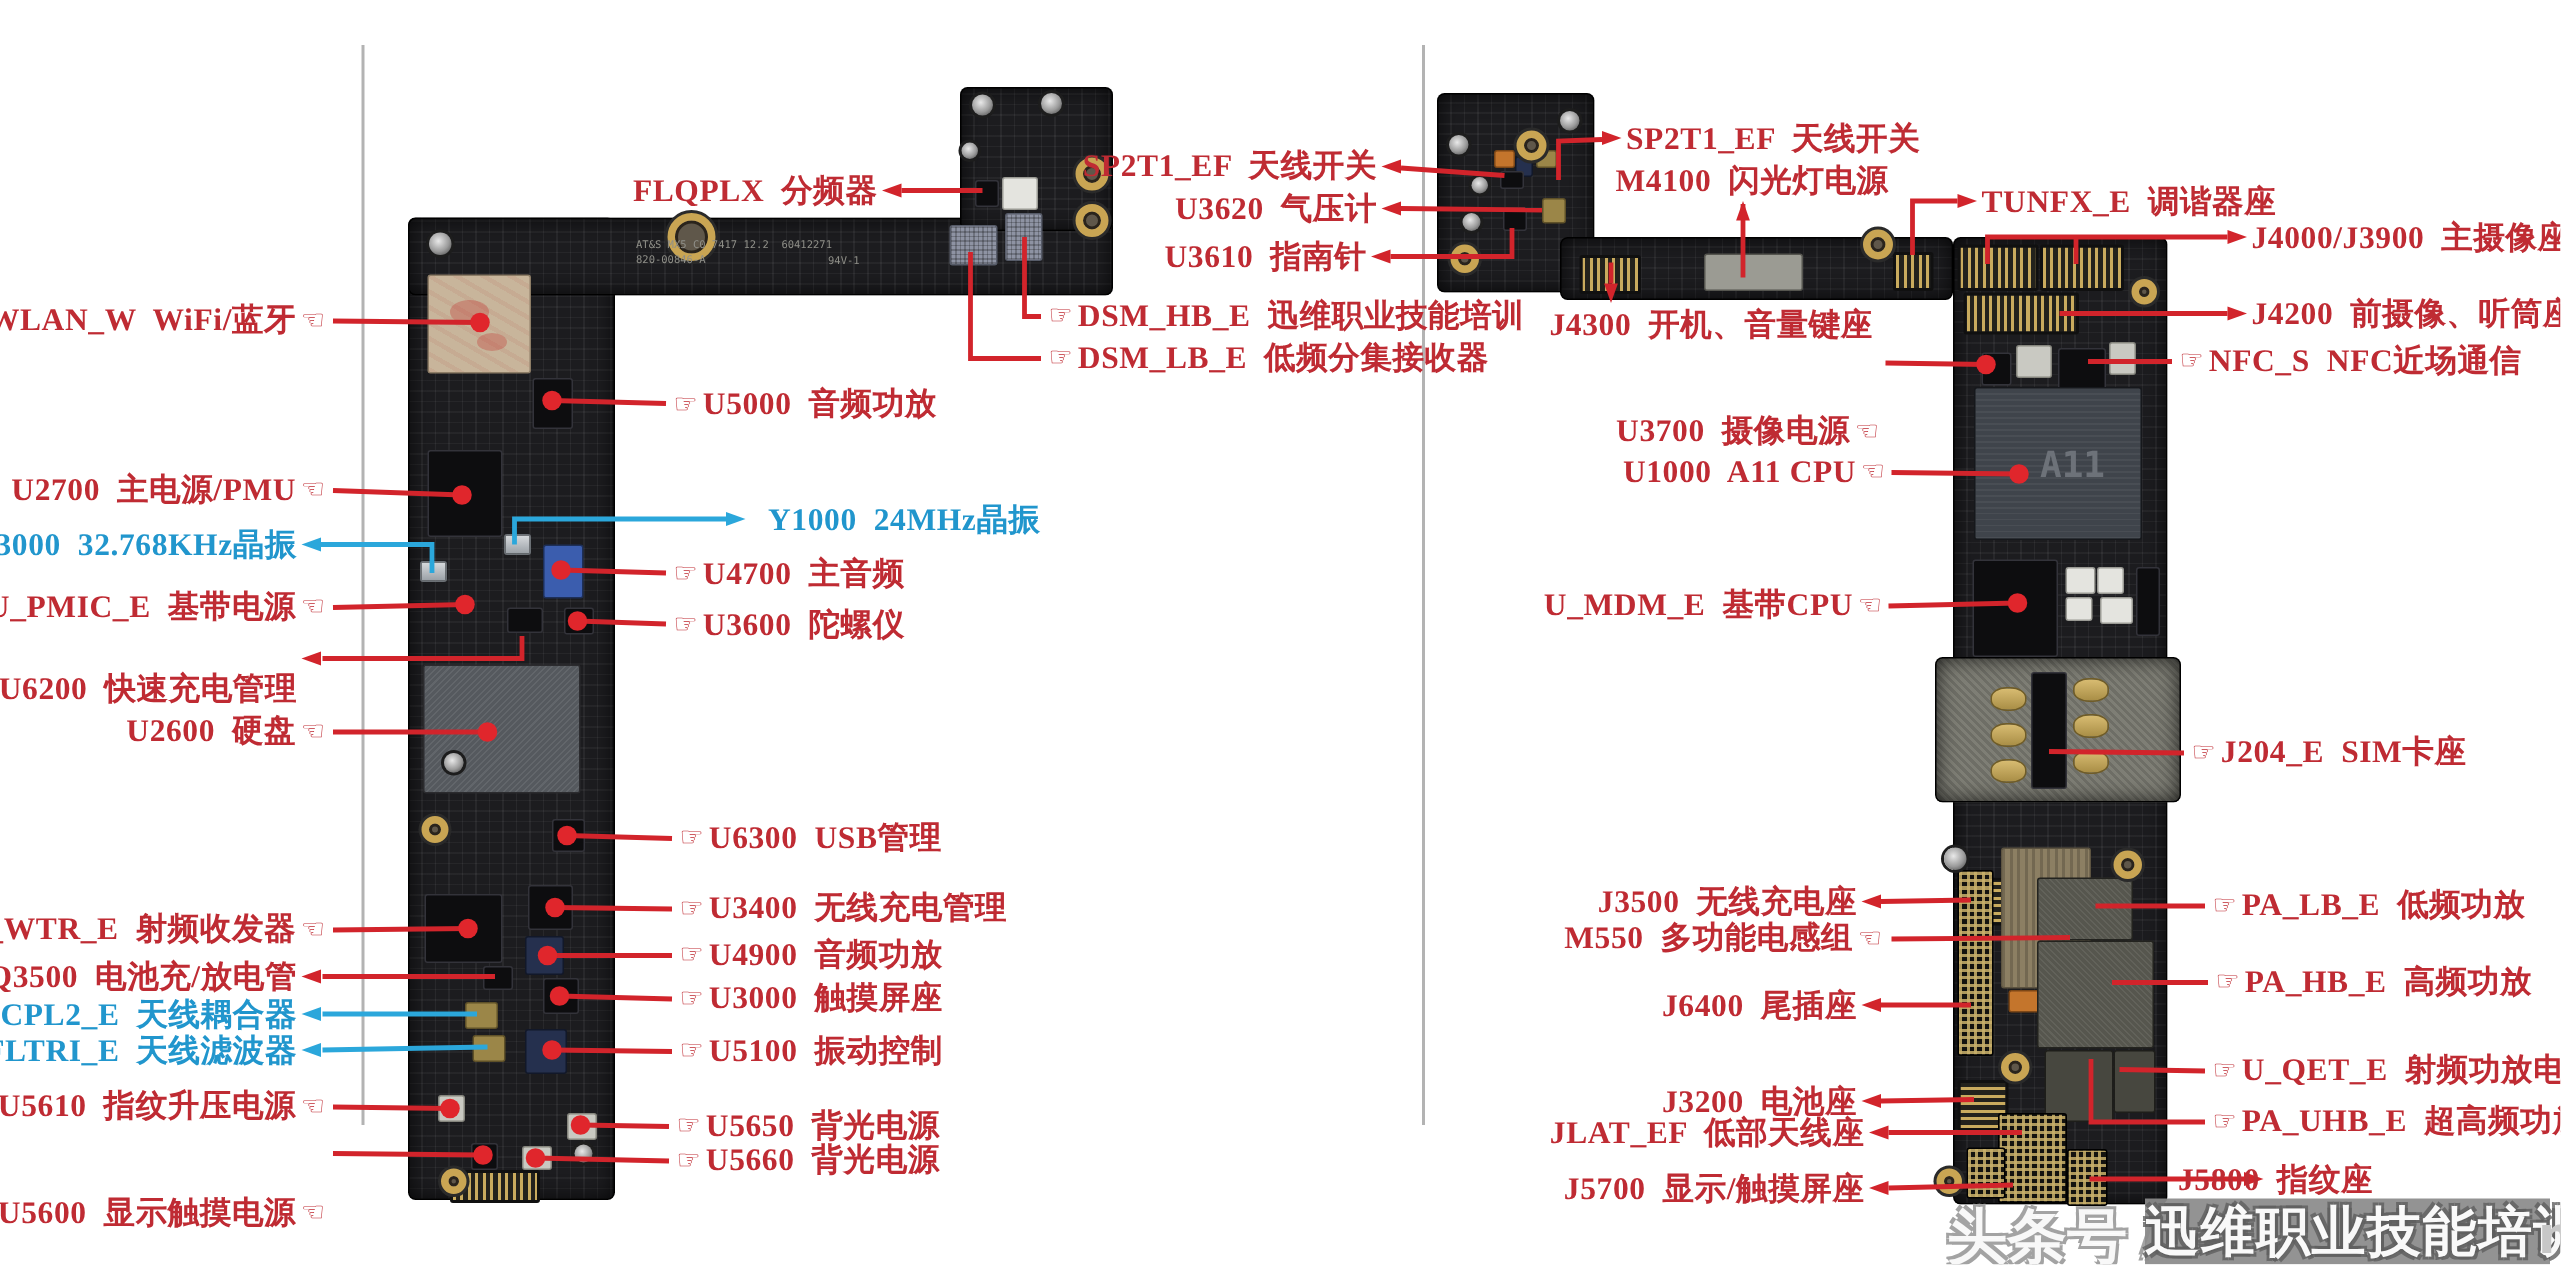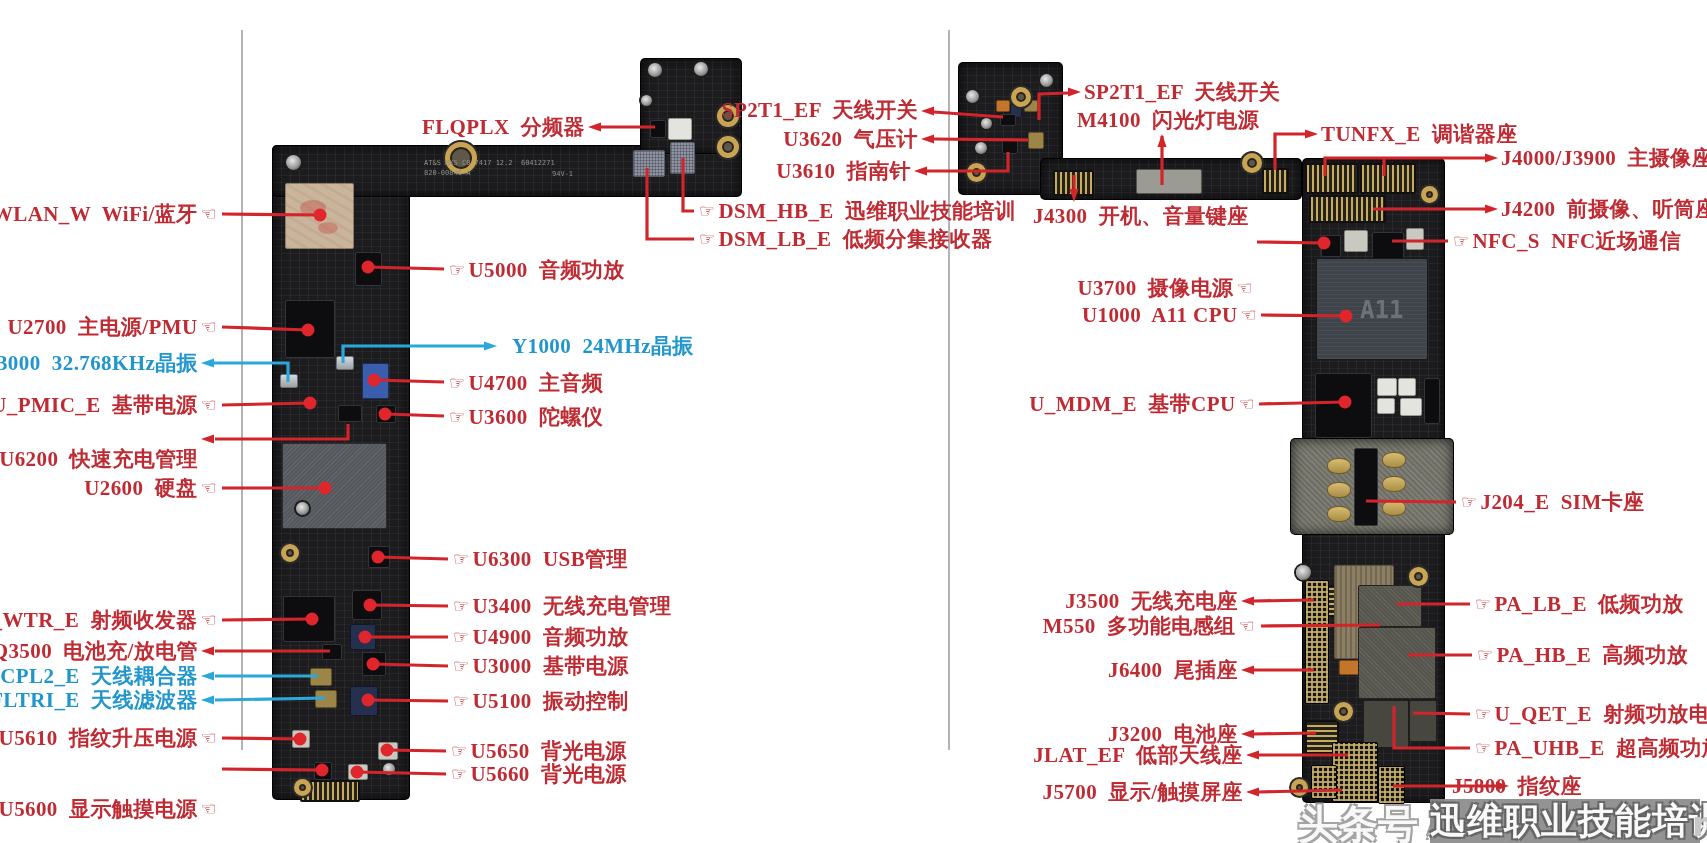--- a/index.html
+++ b/index.html
@@ -289,21 +289,21 @@
       <div class="lbl red" style="top: 738px; right: 1487px;"><span>U5610  指纹升压电源</span><span class="hand">☜</span></div>
       <div class="lbl red" style="top: 809px; right: 1487px;"><span>U5600  显示触摸电源</span><span class="hand">☜</span></div>
       <div class="lbl red" style="top: 127px; right: 1122px;"><span>FLQPLX  分频器</span></div>
       <div class="lbl red" style="top: 270px; left: 446px;"><span class="hand">☞</span><span>U5000  音频功放</span></div>
       <div class="lbl blue" style="top: 346px; left: 512px;"><span>Y1000  24MHz晶振</span></div>
       <div class="lbl red" style="top: 383px; left: 446px;"><span class="hand">☞</span><span>U4700  主音频</span></div>
       <div class="lbl red" style="top: 417px; left: 446px;"><span class="hand">☞</span><span>U3600  陀螺仪</span></div>
       <div class="lbl red" style="top: 559px; left: 450px;"><span class="hand">☞</span><span>U6300  USB管理</span></div>
       <div class="lbl red" style="top: 606px; left: 450px;"><span class="hand">☞</span><span>U3400  无线充电管理</span></div>
       <div class="lbl red" style="top: 637px; left: 450px;"><span class="hand">☞</span><span>U4900  音频功放</span></div>
-      <div class="lbl red" style="top: 666px; left: 450px;"><span class="hand">☞</span><span>U3000  基带电源</span></div>
+      <div class="lbl red" style="top: 666px; left: 450px;"><span class="hand">☞</span><span>U3000  触摸屏座</span></div>
       <div class="lbl red" style="top: 701px; left: 450px;"><span class="hand">☞</span><span>U5100  振动控制</span></div>
       <div class="lbl red" style="top: 751px; left: 448px;"><span class="hand">☞</span><span>U5650  背光电源</span></div>
       <div class="lbl red" style="top: 774px; left: 448px;"><span class="hand">☞</span><span>U5660  背光电源</span></div>
       <div class="lbl red" style="top: 211px; left: 696px;"><span class="hand">☞</span><span>DSM_HB_E  迅维职业技能培训</span></div>
       <div class="lbl red" style="top: 239px; left: 696px;"><span class="hand">☞</span><span>DSM_LB_E  低频分集接收器</span></div>
       <div class="lbl red" style="top: 110px; right: 789px;"><span>SP2T1_EF  天线开关</span></div>
       <div class="lbl red" style="top: 139px; right: 789px;"><span>U3620  气压计</span></div>
       <div class="lbl red" style="top: 171px; right: 796px;"><span>U3610  指南针</span></div>
       <div class="lbl red" style="top: 92px; left: 1084px;"><span>SP2T1_EF  天线开关</span></div>
       <div class="lbl red" style="top: 120px; left: 1077px;"><span>M4100  闪光灯电源</span></div>

